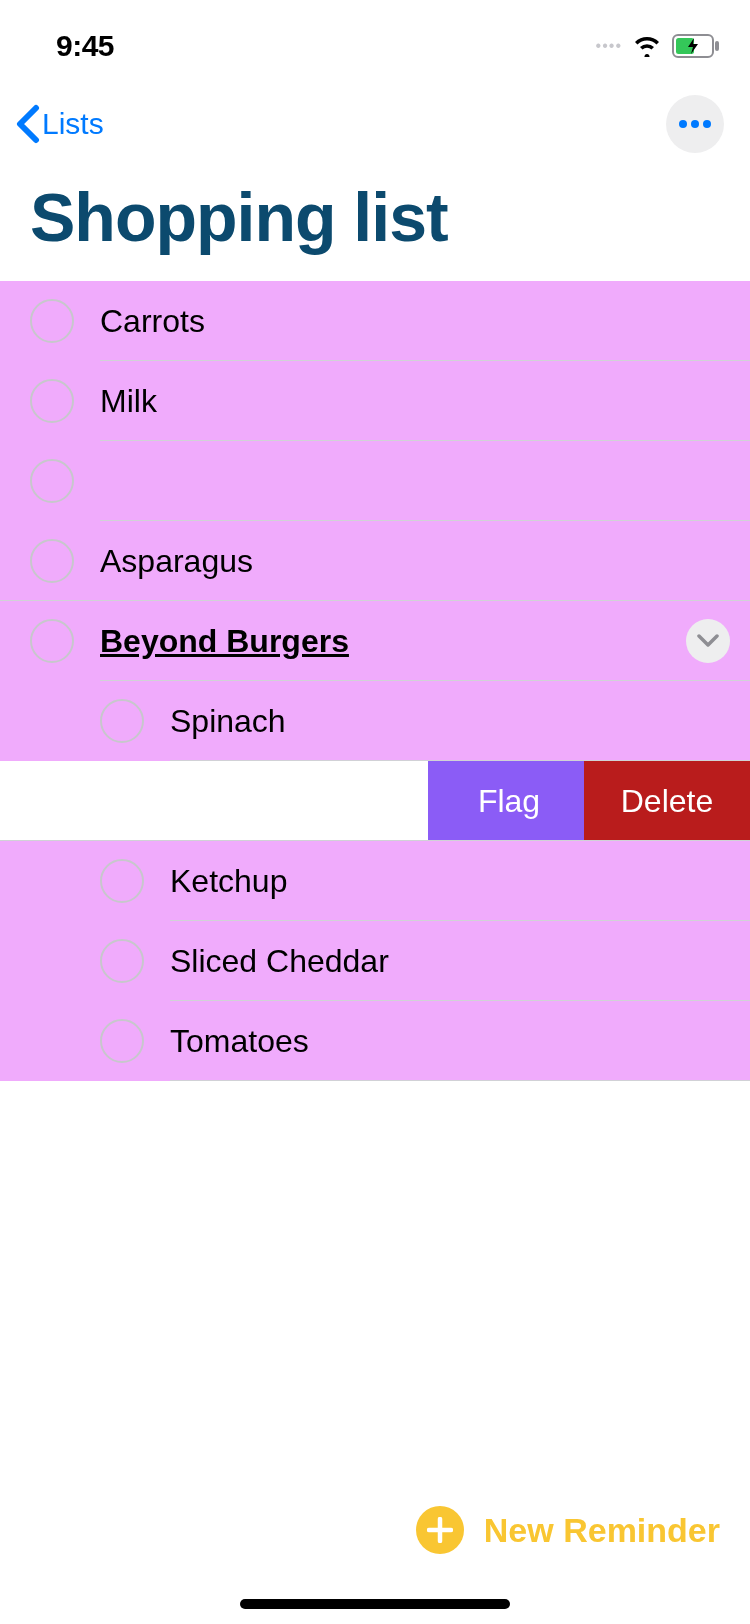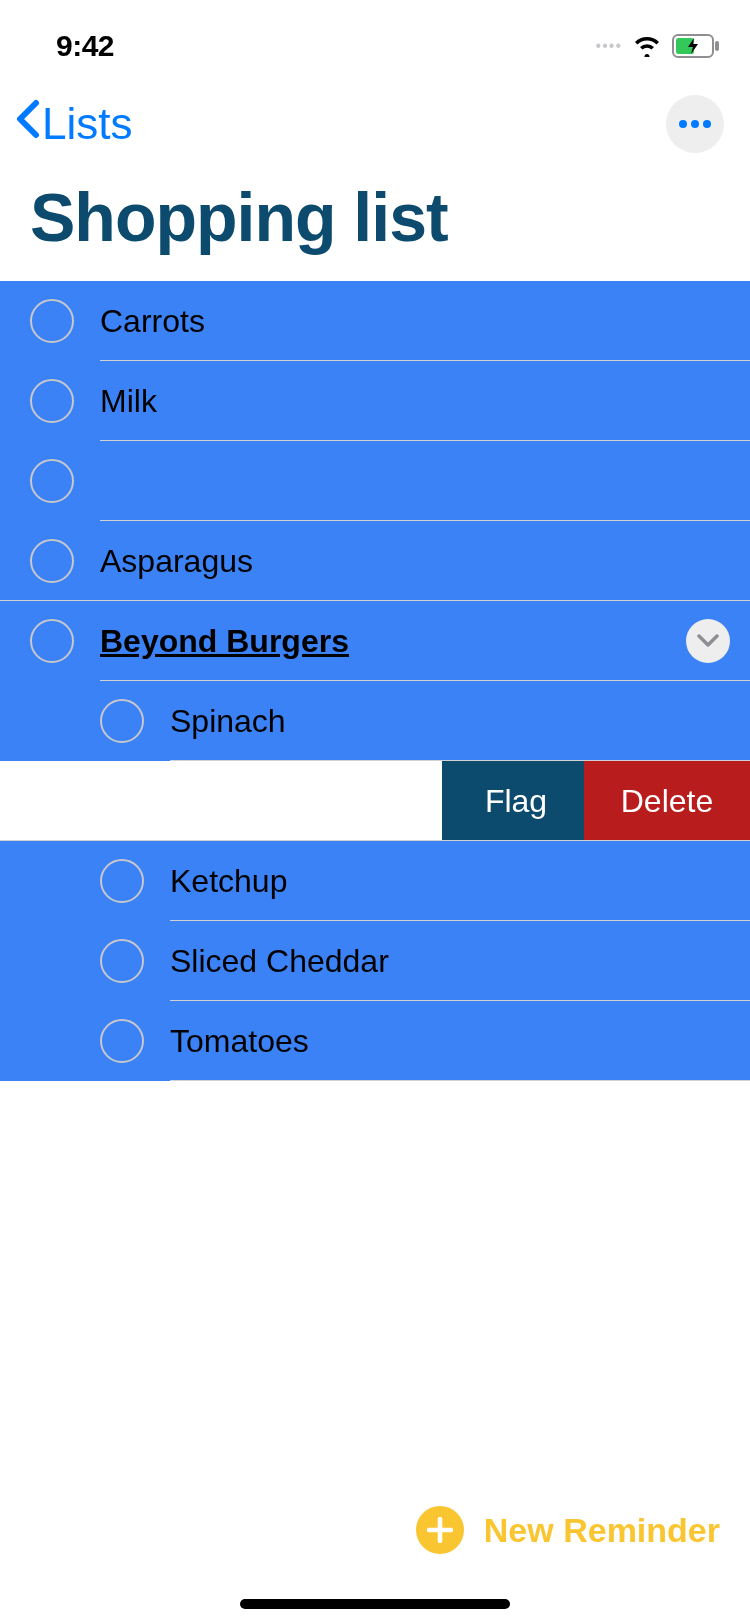--- a/index.html
+++ b/index.html
@@ -35,22 +35,23 @@
     }
     .nav-bar {
       display: flex;
       justify-content: space-between;
       align-items: center;
       padding: 15px 26px 15px 14px;
       height: 88px;
     }
     .back-btn {
       display: flex;
+      align-items: center;
       color: #007aff;
-      font-size: 44px;
+      font-size: 30px;
       gap: 0px;
     }
     .more-btn {
       width: 58px;
       height: 58px;
       border-radius: 50%;
       background: #eeeeef;
       display: flex;
       align-items: center;
       justify-content: center;
@@ -70,21 +71,21 @@
       display: flex;
       align-items: center;
       position: relative;
     }
     .reminder-content {
       display: flex;
       align-items: center;
       flex: 1;
       padding: 18px 0 18px 30px;
       min-height: 80px;
-      background: #3b82f6;
+      background: #f0abfc;
     }
     .reminder-row.sub .reminder-content {
       padding-left: 100px;
     }
     .circle {
       width: 44px;
       height: 44px;
       border: 2.5px solid #c7c7cc;
       border-radius: 50%;
       flex-shrink: 0;
@@ -119,27 +120,27 @@
       border-radius: 50%;
       background: #eeeeef;
       display: flex;
       align-items: center;
       justify-content: center;
       margin-right: 20px;
       color: #8e8e93;
       flex-shrink: 0;
     }
     .flag-btn {
-      background: #0c4a6e;
+      background: #8b5cf6;
       color: #fff;
       font-size: 32px;
       display: flex;
       align-items: center;
       justify-content: center;
-      width: 142px;
+      width: 156px;
       padding-left: 6px;
     }
     .delete-btn {
       background: #b91c1c;
       color: #fff;
       font-size: 32px;
       display: flex;
       align-items: center;
       justify-content: center;
       width: 166px;
@@ -189,21 +190,21 @@
       width: 270px;
       height: 10px;
       background: #000;
       border-radius: 10px;
     }
   </style>
 </head>
 <body>
 
 <div class="status-bar">
-  <div class="status-time">9:42</div>
+  <div class="status-time">9:45</div>
   <div class="status-right">
     <span class="signal-dots">••••</span>
     <svg width="30" height="22" viewBox="0 0 30 22">
         <path d="M15 19 a2.5 2.5 0 1 0 0.001 0 Z M8 12 a10 10 0 0 1 14 0 l-2.5 2.5 a6.5 6.5 0 0 0 -9 0 Z M3 7 a17 17 0 0 1 24 0 l-2.5 2.5 a13.5 13.5 0 0 0 -19 0 Z" fill="#000"></path>
       </svg>
     <svg width="48" height="24" viewBox="0 0 48 24">
         <rect x="1" y="1" width="40" height="22" rx="5" fill="none" stroke="#8e8e93" stroke-width="2"></rect>
         <rect x="4" y="4" width="18" height="16" rx="2.5" fill="#34c759"></rect>
         <rect x="43" y="7" width="4" height="10" rx="2" fill="#8e8e93"></rect>
         <path d="M22 4 L16 13 L21 13 L19 20 L26 10 L21 10 Z" fill="#000"></path>

